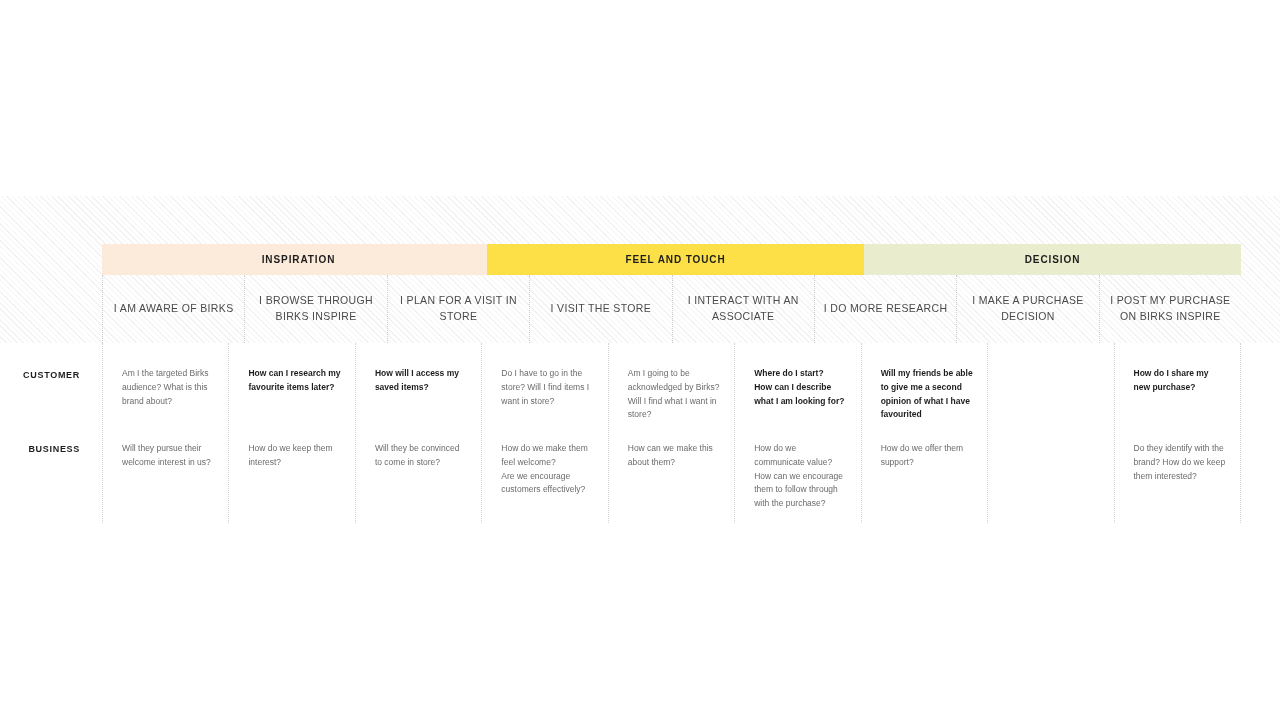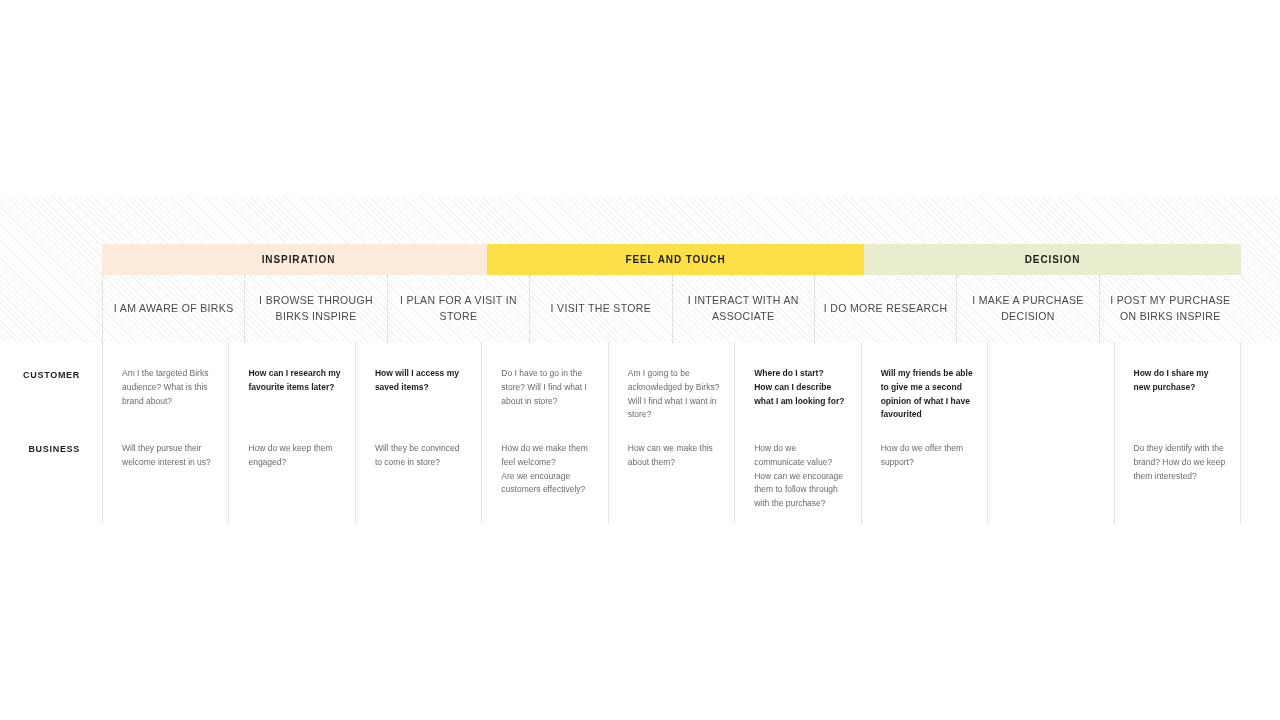--- a/index.html
+++ b/index.html
@@ -206,34 +206,34 @@
         </div>
         <div class="cell business">
           <p>Will they pursue their welcome interest in us?</p>
         </div>
       </div>
       <div class="body-col">
         <div class="cell customer">
           <p class="em">How can I research my favourite items later?</p>
         </div>
         <div class="cell business">
-          <p>How do we keep them engaged?</p>
+          <p>How do we keep them interest?</p>
         </div>
       </div>
       <div class="body-col">
         <div class="cell customer">
           <p class="em">How will I access my saved items?</p>
         </div>
         <div class="cell business">
           <p>Will they be convinced to come in store?</p>
         </div>
       </div>
       <div class="body-col">
         <div class="cell customer">
-          <p>Do I have to go in the store? Will I find what I about in store?</p>
+          <p>Do I have to go in the store? Will I find items I want in store?</p>
         </div>
         <div class="cell business">
           <p>How do we make them feel welcome?</p>
           <p>Are we encourage customers effectively?</p>
         </div>
       </div>
       <div class="body-col">
         <div class="cell customer">
           <p>Am I going to be acknowledged by Birks? Will I find what I want in store?</p>
         </div>

